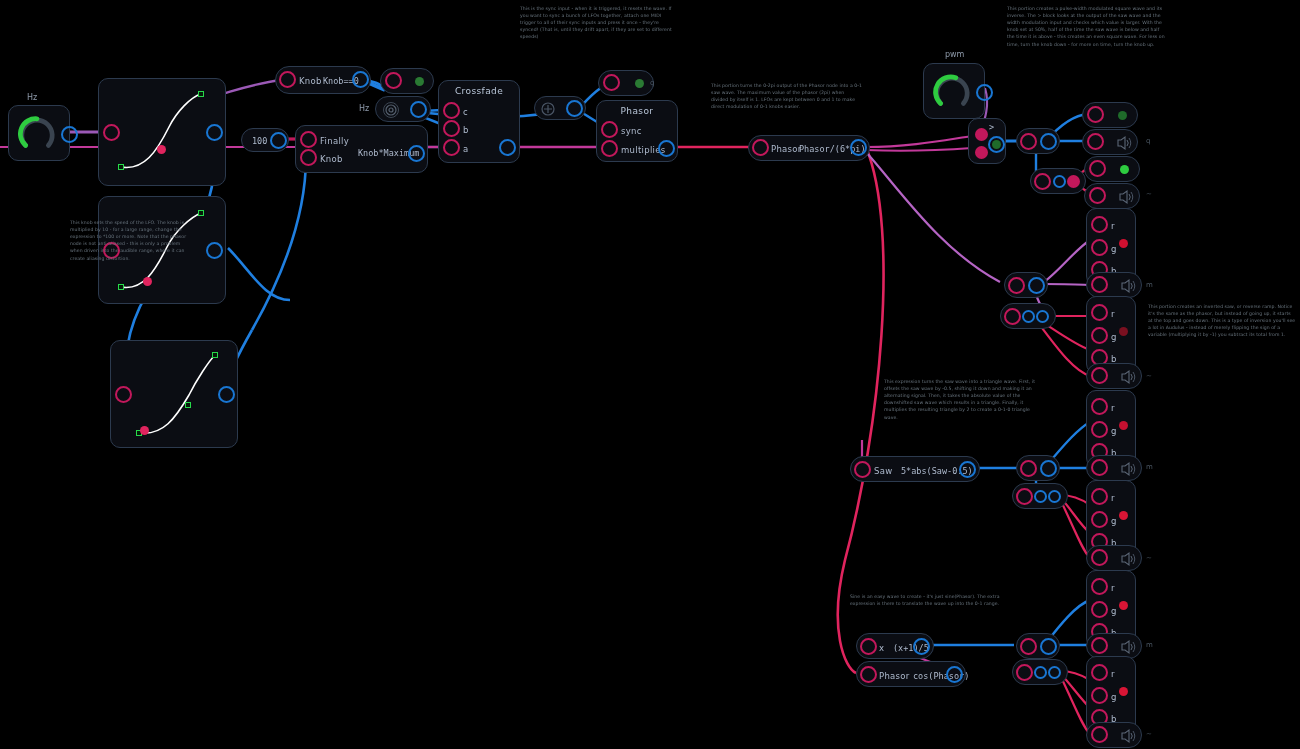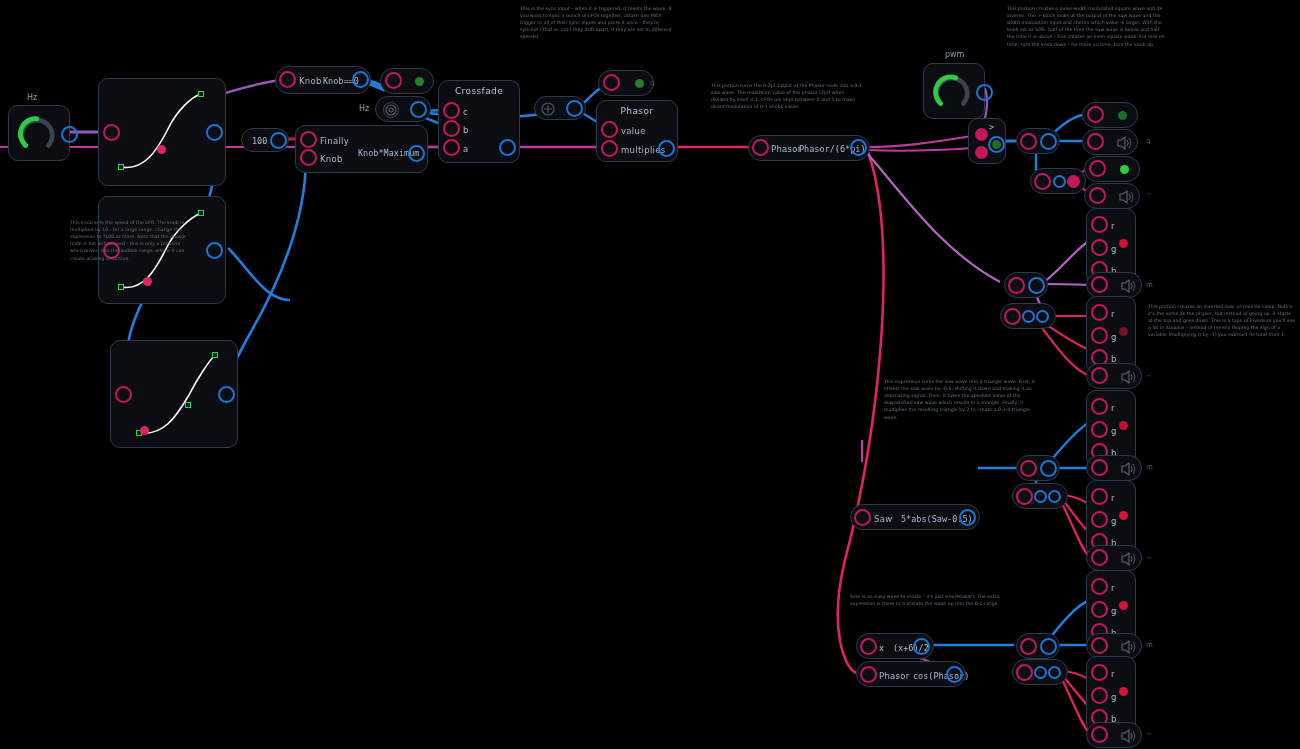--- a/index.html
+++ b/index.html
@@ -301,21 +301,21 @@
     <svg style="position:absolute;left:5px;top:4px;width:16px;height:16px;" viewBox="0 0 16 16">
       <circle cx="8" cy="8" r="6" fill="none" stroke="#4a5565" stroke-width="1.2"></circle>
       <path d="M 8,4 L 8,12 M 4,8 L 12,8" stroke="#4a5565" stroke-width="1.2"></path>
     </svg>
     <div class="port out" style="left:31px; top:3px;"></div>
   </div>
 
   <div class="node" style="left:596px; top:100px; width:82px; height:62px;">
     <div class="node-title">Phasor</div>
     <div class="port" style="left:4px; top:20px;"></div>
-    <div class="port-label" style="left:24px; top:25px;">value</div>
+    <div class="port-label" style="left:24px; top:25px;">sync</div>
     <div class="port" style="left:4px; top:39px;"></div>
     <div class="port-label" style="left:24px; top:44px;">multiplies</div>
     <div class="port out" style="left:61px; top:39px;"></div>
   </div>
 
   <div class="annot" style="left:711px; top:82px; width:152px;">This portion turns the 0-2pi output of the Phasor node into a 0-1 saw wave.  The maximum value of the phasor (2pi) when divided by itself is 1.  LFOs are kept between 0 and 1 to make direct modulation of 0-1 knobs easier.</div>
 
   <div class="node pill" style="left:748px; top:135px; width:122px; height:26px;">
     <div class="port" style="left:3px; top:3px;"></div>
     <div class="port-label" style="left:22px; top:8px;">Phasor</div>
@@ -434,21 +434,21 @@
 
   <div class="node" style="left:1086px; top:390px; width:50px; height:78px;">
     <div class="port" style="left:4px; top:7px;"></div>
     <div class="port-label" style="left:24px; top:12px;">r</div>
     <div class="port" style="left:4px; top:30px;"></div>
     <div class="port-label" style="left:24px; top:35px;">g</div>
     <div class="port" style="left:4px; top:52px;"></div>
     <div class="port-label" style="left:24px; top:57px;">b</div>
     <div class="led" style="left:32px; top:30px; background:#c41030;"></div>
   </div>
-  <div class="node pill" style="left:850px; top:456px; width:130px; height:26px;margin-top:48px;">
+  <div class="node pill" style="left:850px; top:456px; width:130px; height:26px;">
     <div class="port" style="left:3px; top:4px;"></div>
     <div class="port-label" style="left:23px; top:9px;">Saw</div>
     <div class="expr-text" style="left:50px; top:9px;">5*abs(Saw-0.5)</div>
     <div class="port out" style="left:108px; top:4px;"></div>
   </div>
   <div class="node pill" style="left:1016px; top:455px; width:44px; height:26px;">
     <div class="port" style="left:3px; top:4px;"></div>
     <div class="port out" style="left:23px; top:4px;"></div>
   </div>
   <div class="node pill" style="left:1086px; top:455px; width:56px; height:26px;">
@@ -492,21 +492,21 @@
     <div class="port-label" style="left:24px; top:12px;">r</div>
     <div class="port" style="left:4px; top:30px;"></div>
     <div class="port-label" style="left:24px; top:35px;">g</div>
     <div class="port" style="left:4px; top:52px;"></div>
     <div class="port-label" style="left:24px; top:57px;">b</div>
     <div class="led" style="left:32px; top:30px; background:#d81535;"></div>
   </div>
   <div class="node pill" style="left:856px; top:633px; width:78px; height:26px;">
     <div class="port" style="left:3px; top:4px;"></div>
     <div class="port-label" style="left:22px; top:9px;">x</div>
-    <div class="expr-text" style="left:36px; top:9px;">(x+6)/2</div>
+    <div class="expr-text" style="left:36px; top:9px;">(x+1)/5</div>
     <div class="port out" style="left:56px; top:4px;"></div>
   </div>
   <div class="node pill" style="left:856px; top:661px; width:110px; height:26px;">
     <div class="port" style="left:3px; top:4px;"></div>
     <div class="port-label" style="left:22px; top:9px;">Phasor</div>
     <div class="expr-text" style="left:56px; top:9px;">cos(Phasor)</div>
     <div class="port out" style="left:89px; top:4px;"></div>
   </div>
   <div class="node pill" style="left:1016px; top:633px; width:44px; height:26px;">
     <div class="port" style="left:3px; top:4px;"></div>

